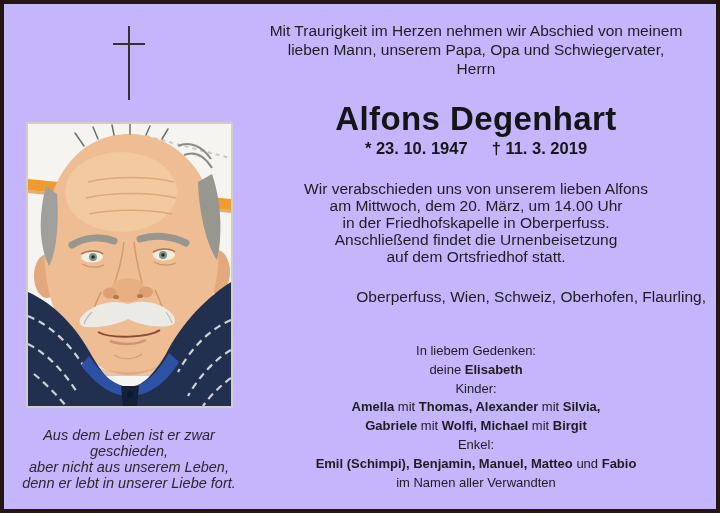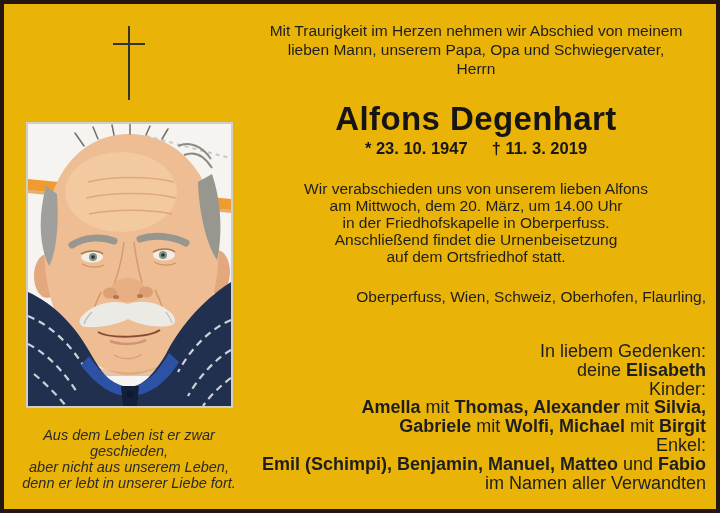--- a/index.html
+++ b/index.html
@@ -1,20 +1,20 @@
 <!DOCTYPE html>
 <html><head>
 <meta charset="utf-8">
 <style>
   html,body{margin:0;padding:0;background:#ffffff;}
   .card{
     position:relative;
     width:720px;height:513px;
     box-sizing:border-box;
-    background:#eab308;
+    background:#c4b5fd;
     border:4px solid #241712;
     overflow:hidden;
     font-family:"Liberation Sans", sans-serif;
     color:#1e1e1e;
   }
   .abs{position:absolute;}
   .b{font-weight:700;}
 
   
   .cross{left:92px;top:19px;width:66px;height:80px;}
@@ -27,21 +27,21 @@
   }
   .photo svg{display:block;width:100%;height:100%;}
 
   
   .col{left:242px;width:460px;text-align:center;}
   .intro{top:17px;font-size:15.5px;line-height:19px;}
   .name{top:96px;font-size:33px;font-weight:700;line-height:38px;letter-spacing:.4px;color:#151515;}
   .dates{top:134px;display:flex;justify-content:center;gap:24px;font-weight:700;font-size:16.5px;line-height:20px;color:#171717;}
   .farewell{top:176px;font-size:15.5px;line-height:17px;}
   .places{top:284px;font-size:15.5px;line-height:17px;text-align:right;}
-  .memorial{top:338px;font-size:18px;line-height:18.8px;text-align:right;}
+  .memorial{top:338px;font-size:13px;line-height:18.8px;}
 
   
   .poem{
     left:4px;top:423px;width:242px;text-align:center;
     font-style:italic;font-size:14.5px;line-height:16px;color:#2a2a2a;
   }
 </style>
 </head>
 <body>
 

